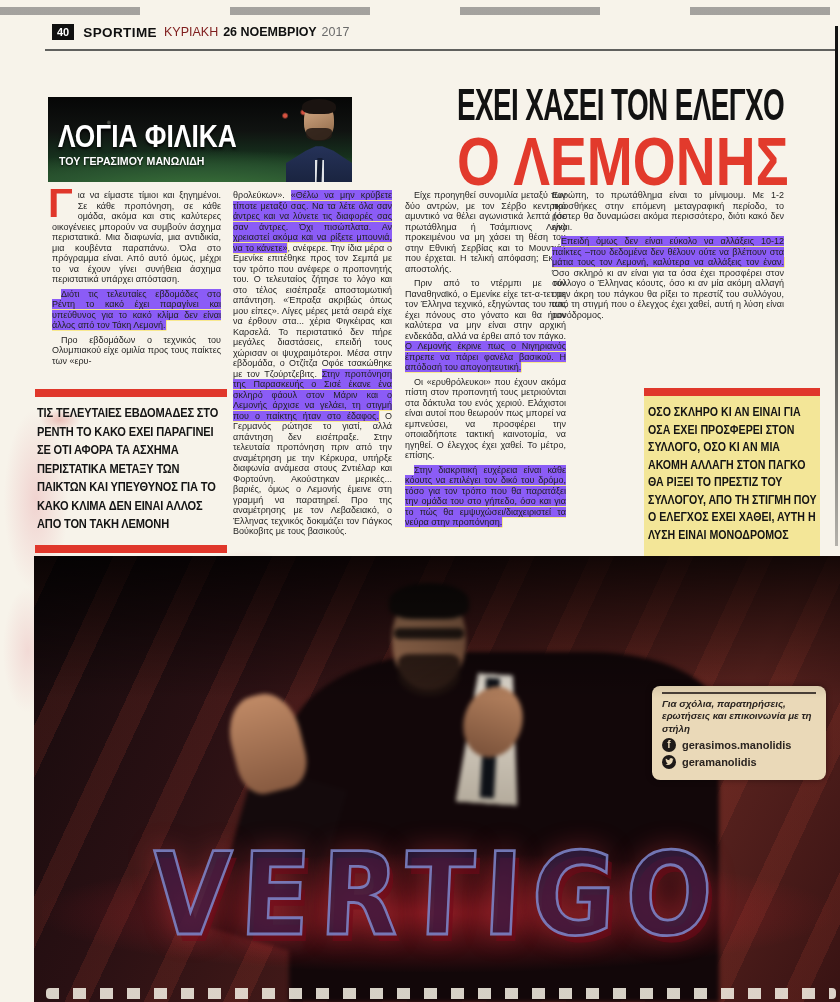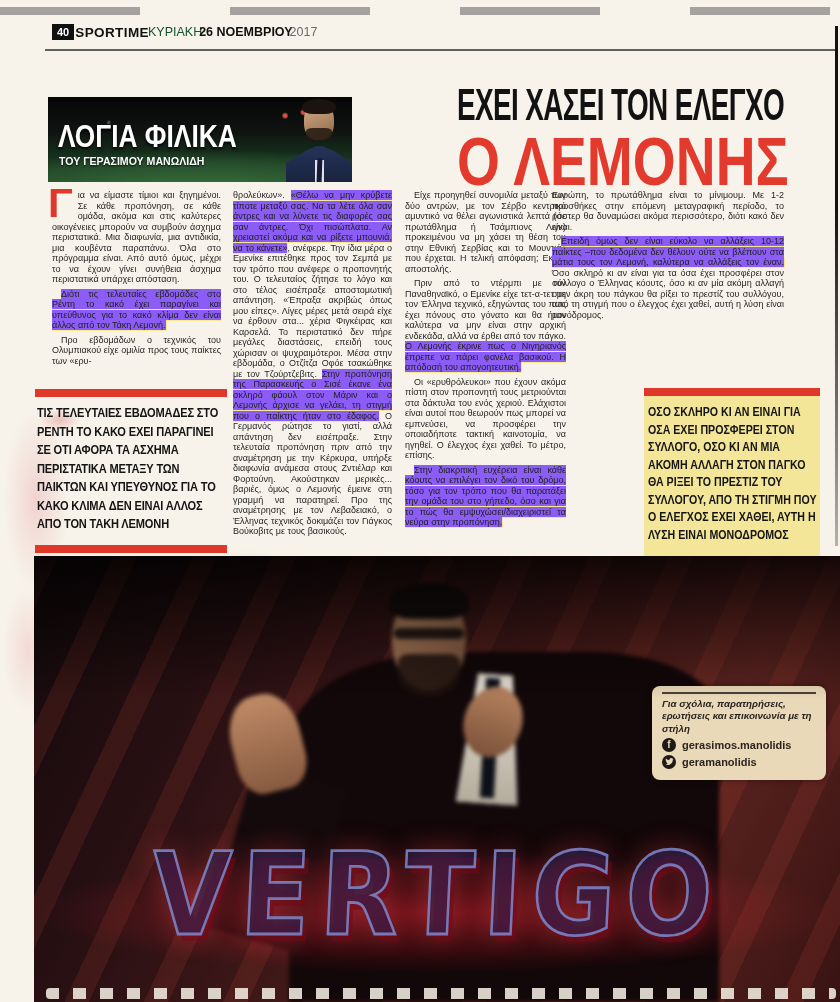--- a/index.html
+++ b/index.html
@@ -10,24 +10,24 @@
     background:repeating-linear-gradient(90deg,rgba(40,40,45,.8) 0 140px,transparent 140px 230px);}
   .smudges{position:absolute;inset:0;pointer-events:none;
     background:
       radial-gradient(ellipse 46px 130px at 36px 500px,rgba(224,128,140,.28),transparent 70%),
       radial-gradient(ellipse 36px 90px at 28px 650px,rgba(224,128,140,.22),transparent 70%),
       radial-gradient(ellipse 70px 34px at 250px 573px,rgba(210,120,130,.18),transparent 70%),
       radial-gradient(ellipse 30px 16px at 60px 420px,rgba(200,40,40,.25),transparent 70%);}
   .right-edge{position:absolute;right:2px;top:26px;width:3px;height:520px;
     background:linear-gradient(#121212,#121212 35%,rgba(25,25,25,.3));}
   
-  header{position:absolute;top:24px;left:52px;display:flex;align-items:center;gap:1px;}
+  header{position:absolute;top:24px;left:52px;display:flex;align-items:center;gap:9px;}
   .pagenum{background:#101010;color:#fff;font-weight:700;font-size:11px;padding:2px 5px;line-height:12px;}
   .brand{font-weight:800;font-size:13.5px;letter-spacing:.4px;color:#101010;}
-  .d-day{font-weight:400;font-size:12.5px;color:#14532d;margin-left:-2px;}
+  .d-day{font-weight:400;font-size:12.5px;color:#7f1d1d;margin-left:-2px;}
   .d-date{font-weight:800;font-size:12.5px;color:#101010;margin-left:-4px;}
   .d-year{font-weight:400;font-size:12.5px;color:#6a6a6a;margin-left:-4px;}
   .rule{position:absolute;top:49px;left:45px;width:790px;height:2px;background:#454545;opacity:.85;}
   
   .feature{position:absolute;left:48px;top:97px;width:304px;height:85px;overflow:hidden;
     background:
       radial-gradient(circle at 78% 22%,rgba(235,90,70,.9) 1.6px,transparent 3.5px),
       radial-gradient(circle at 84% 18%,rgba(235,90,70,.9) 1.6px,transparent 3.5px),
       radial-gradient(circle at 20% 30%,rgba(255,255,230,.25) 1px,transparent 2.5px),
       radial-gradient(ellipse 120% 70% at 50% 115%,#3f7a3c 0%,#2a5530 45%,rgba(20,40,25,0) 75%),

